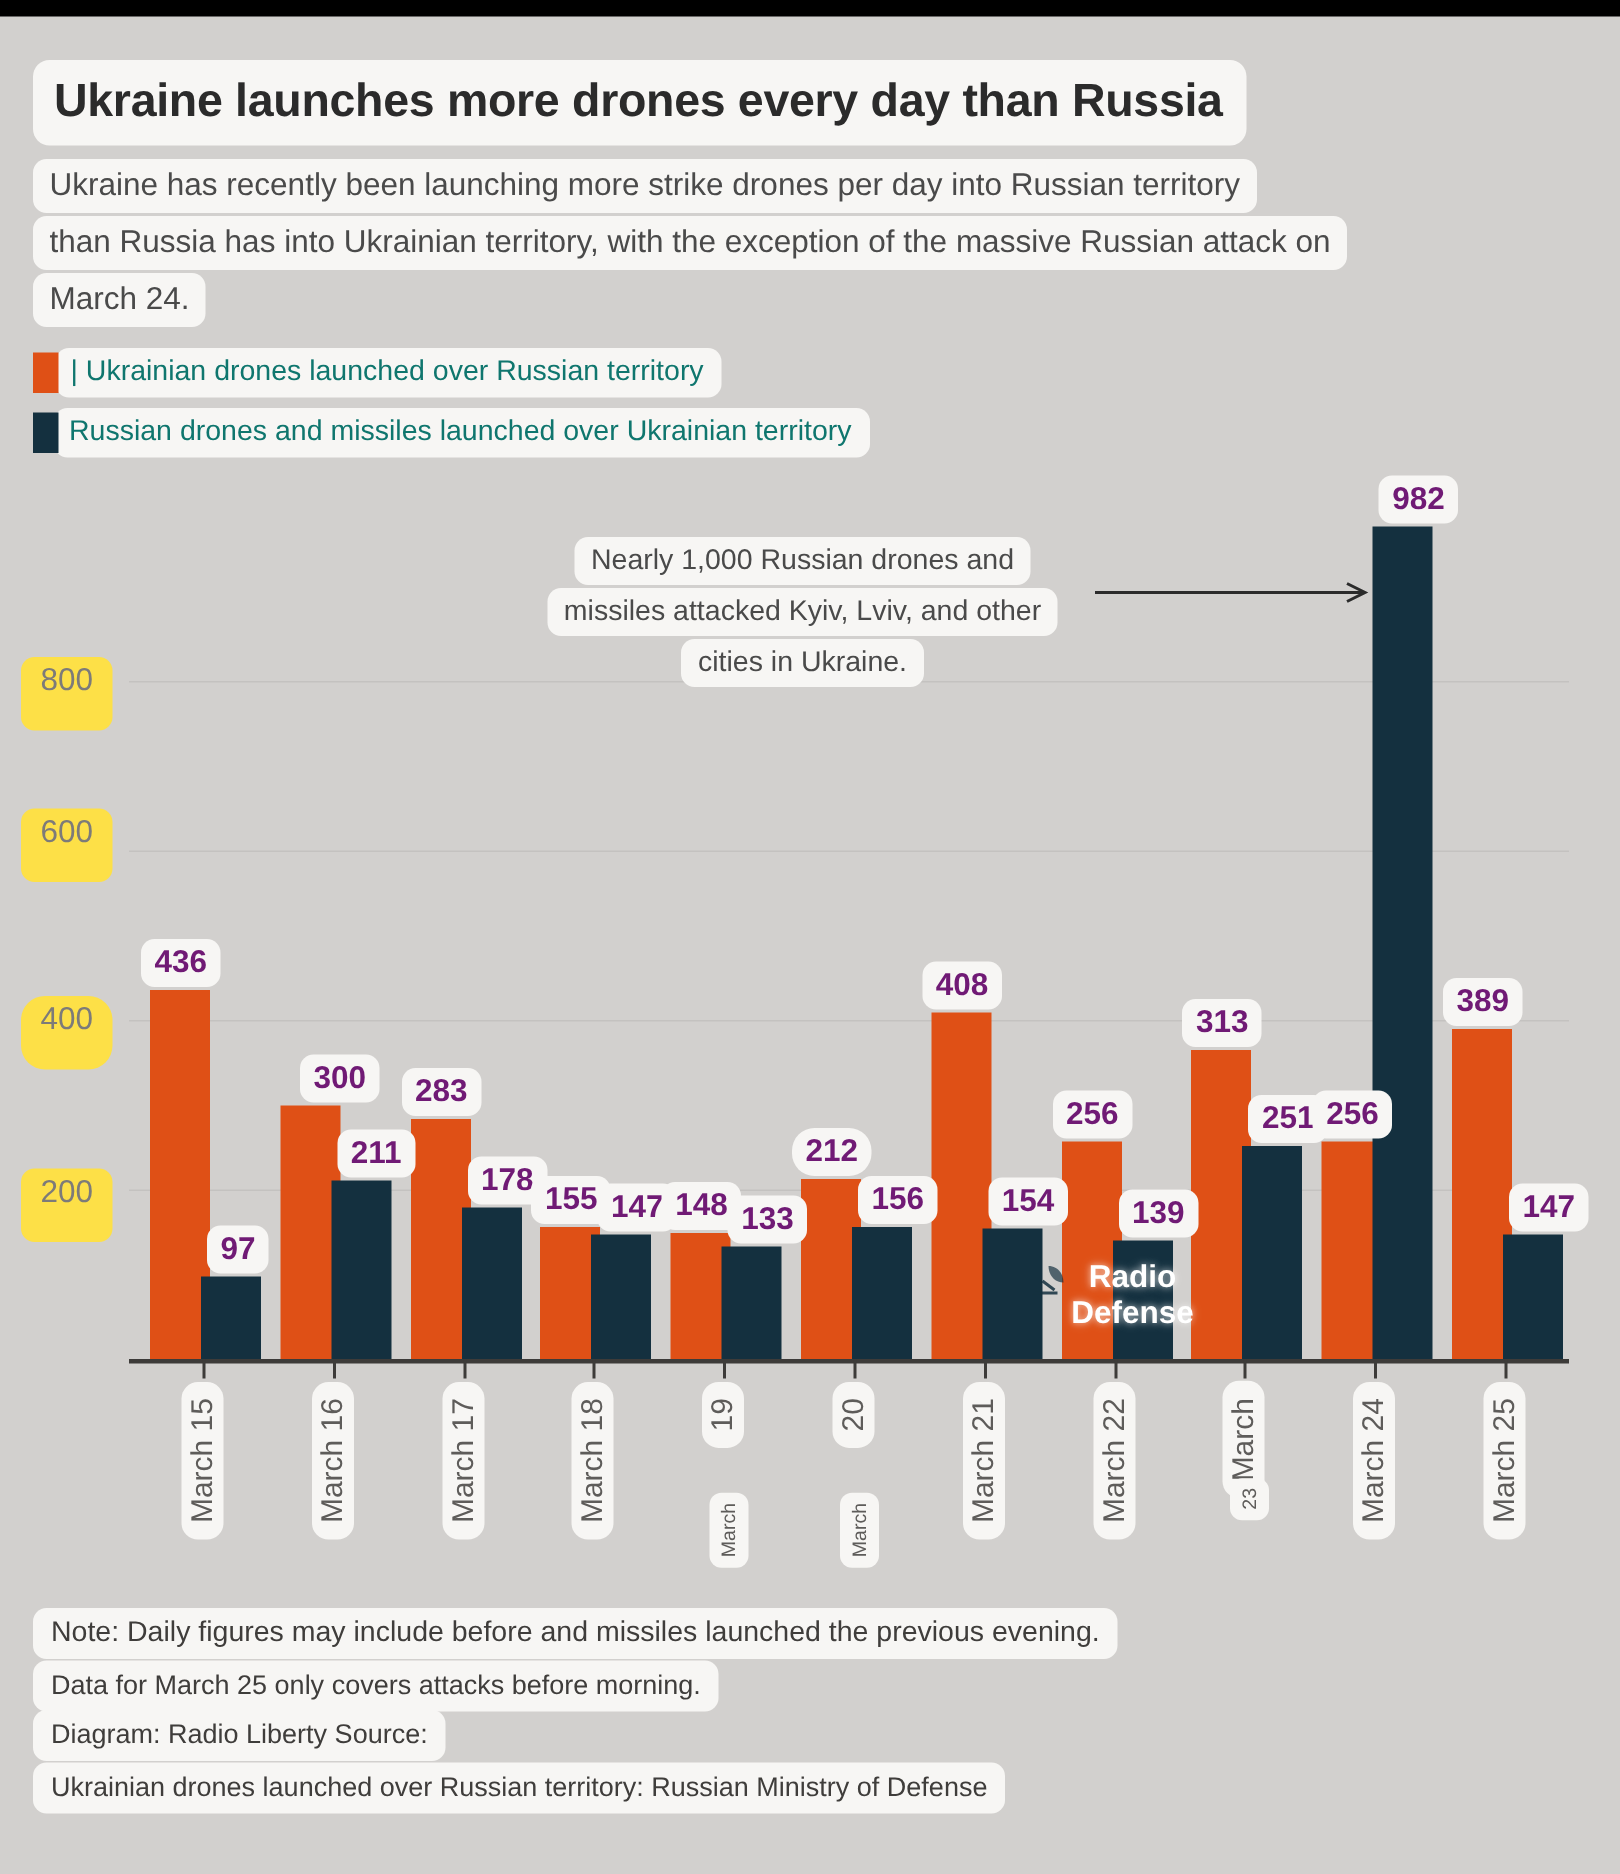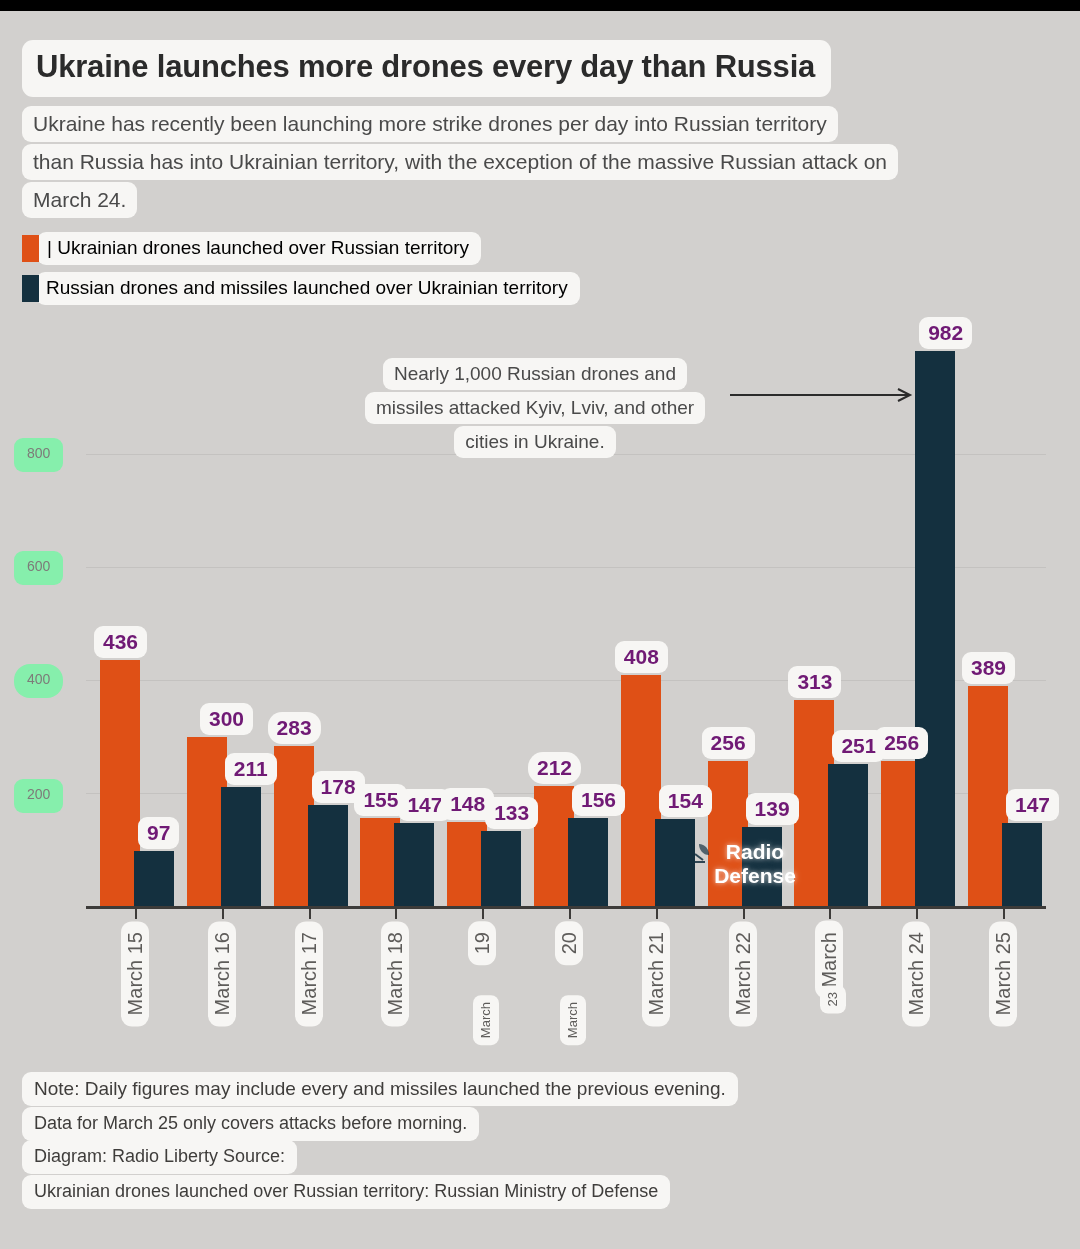--- a/index.html
+++ b/index.html
@@ -26,36 +26,36 @@
     font-size:21px; line-height:23px; color:#4a4a4a;
     background:#f7f6f4; border-radius:9px;
     padding:6px 11px 7px 11px; margin-bottom:2px;
   }
 
   
   .legend { position:absolute; left:22px; top:232px; }
   .legend-row { display:flex; align-items:center; margin-bottom:7px; width:fit-content; }
   .legend-row .lpill {
     background:#f7f6f4; border-radius:9px;
-    padding:5px 12px 6px 10px; font-size:19px; color:#000000; line-height:22px;
+    padding:5px 12px 6px 10px; font-size:19px; color:#0f766e; line-height:22px;
   }
   .swatch { width:17px; height:27px; flex:none; position:relative; z-index:2; }
   .sw-orange { background:#df5016; }
   .sw-navy   { background:#14303f; }
   .legend-row.r1 .lpill { margin-left:-2px; padding-left:10px; }
   .legend-row.r2 .lpill { margin-left:-3px; }
 
   
   .plot { position:absolute; left:0; top:0; width:1080px; height:1249px; }
 
   .gridline { position:absolute; height:1px; background:#c4c2c0; left:86px; width:960px; }
   .ylabel {
     position:absolute; left:14px;
-    background:#86efac; border-radius:9px; padding:4px 13px 7px 13px;
-    font-size:14px; color:#7d7b79; line-height:23px;
+    background:#fde047; border-radius:9px; padding:4px 13px 22px 13px;
+    font-size:21px; color:#7d7b79; line-height:23px;
   }
 
   .axis { position:absolute; left:86px; top:906px; width:960px; height:3px; background:#3d3b39; }
 
   .bar { position:absolute; bottom:0; }
   .bar.orange { background:#df5016; }
   .bar.navy   { background:#14303f; }
   .bars-layer { position:absolute; left:0; top:0; width:1080px; height:906px; }
 
   .tick { position:absolute; top:906px; width:2px; height:13px; background:#3d3b39; }
@@ -136,21 +136,21 @@
   <div class="plot">
     <div id="gridlines">
         <div class="gridline" style="top: 793px;"></div>
         <div class="gridline" style="top: 680px;"></div>
         <div class="gridline" style="top: 567px;"></div>
         <div class="gridline" style="top: 454px;"></div>
       </div>
     <div id="ylabels">
         <div class="ylabel" style="top: 779px;">200</div>
         <div class="ylabel" style="top: 664px; border-radius: 16px;">400</div>
-        <div class="ylabel" style="top: 551px; text-align: right;">600</div>
+        <div class="ylabel" style="top: 539px; text-align: right;">600</div>
         <div class="ylabel" style="top: 438px;">800</div>
       </div>
 
     <div class="bars-layer" id="bars">
         <div class="bar orange" style="left: 100px; width: 40px; height: 246.34px; bottom: 0px; top: 659.66px; position: absolute;"></div>
         <div class="bar navy" style="left: 134px; width: 40px; position: absolute; top: 851.195px; height: 54.805px;"></div>
         <div class="bar orange" style="left: 186.8px; width: 40px; height: 169.5px; bottom: 0px; top: 736.5px; position: absolute;"></div>
         <div class="bar navy" style="left: 220.8px; width: 40px; position: absolute; top: 786.785px; height: 119.215px;"></div>
         <div class="bar orange" style="left: 273.6px; width: 40px; height: 159.895px; bottom: 0px; top: 746.105px; position: absolute;"></div>
         <div class="bar navy" style="left: 307.6px; width: 40px; position: absolute; top: 805.43px; height: 100.57px;"></div>
@@ -184,21 +184,21 @@
         <div class="tick" style="left: 742.6px;"></div>
         <div class="tick" style="left: 829.4px;"></div>
         <div class="tick" style="left: 916.2px;"></div>
         <div class="tick" style="left: 1003px;"></div>
       </div>
     <div id="dlabels">
         <div class="dlabel" style="left: 94px; top: 625.66px;">436</div>
         <div class="dlabel" style="left: 138px; top: 817.195px;">97</div>
         <div class="dlabel" style="left: 164px; top: 702.5px; margin-left: 36px;">300</div>
         <div class="dlabel" style="left: 224.8px; top: 752.785px;">211</div>
-        <div class="dlabel" style="left: 267.6px; top: 712.105px; border-radius: 14px;">283</div>
+        <div class="dlabel" style="left: 267.6px; top: 712.105px;">283</div>
         <div class="dlabel" style="left: 311.6px; top: 771.43px;">178</div>
         <div class="dlabel" style="left: 354.4px; top: 784.425px;">155</div>
         <div class="dlabel" style="left: 398.4px; top: 788.945px;">147</div>
         <div class="dlabel" style="left: 441.2px; top: 788.38px;">148</div>
         <div class="dlabel" style="left: 485.2px; top: 796.855px;">133</div>
         <div class="dlabel" style="left: 528px; top: 752.22px; border-radius: 15px;">212</div>
         <div class="dlabel" style="left: 572px; top: 783.86px;">156</div>
         <div class="dlabel" style="left: 614.8px; top: 641.48px;">408</div>
         <div class="dlabel" style="left: 658.8px; top: 784.99px;">154</div>
         <div class="dlabel" style="left: 701.6px; top: 727.36px;">256</div>
@@ -242,21 +242,21 @@
       <path d="M14 12 C20 12 24 17 24 23 C18 23 14 18 14 12 Z" fill="#14303f" opacity=".8"></path>
       <path d="M10 22 L18 28" stroke="#14303f" stroke-width="2" fill="none"></path>
     </svg>
     <div class="watermark">
       <div>Radio</div>
       <div>Defense</div>
     </div>
   </div>
 
   <div class="note">
-    <span class="ln">Note: Daily figures may include every and missiles launched the previous evening.</span>
+    <span class="ln">Note: Daily figures may include before and missiles launched the previous evening.</span>
     <span class="ln n2">Data for March 25 only covers attacks before morning.</span>
   </div>
   <div class="source">
     <span class="ln">Diagram: Radio Liberty Source:</span>
     <span class="ln">Ukrainian drones launched over Russian territory: Russian Ministry of Defense</span>
   </div>
 
 </div>
 
 </body></html>

